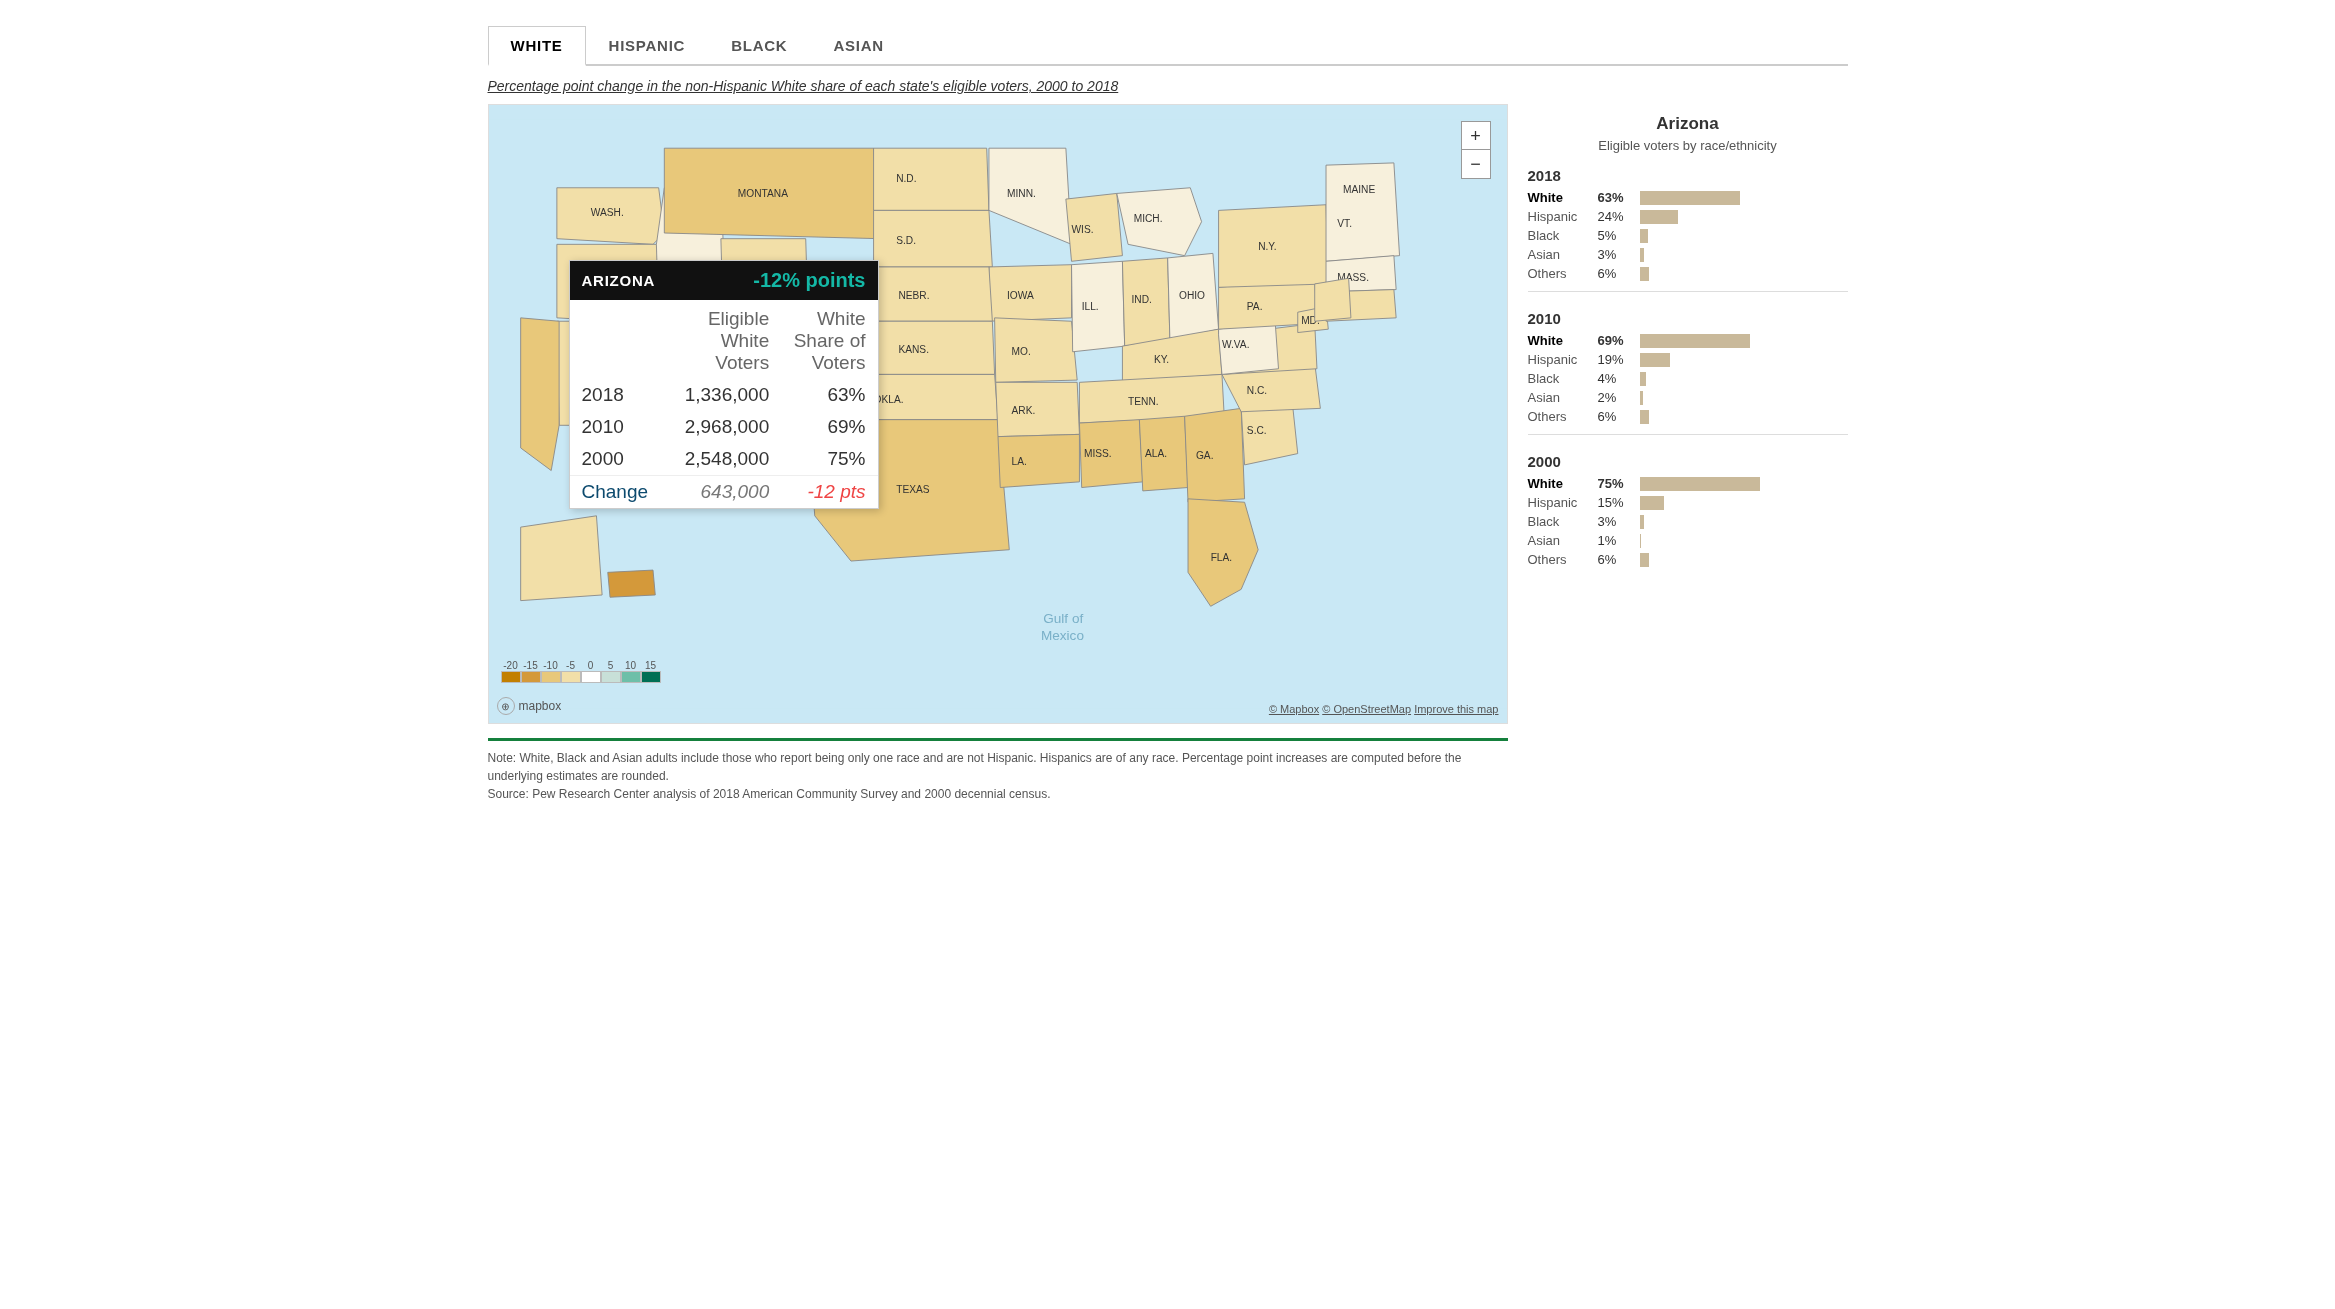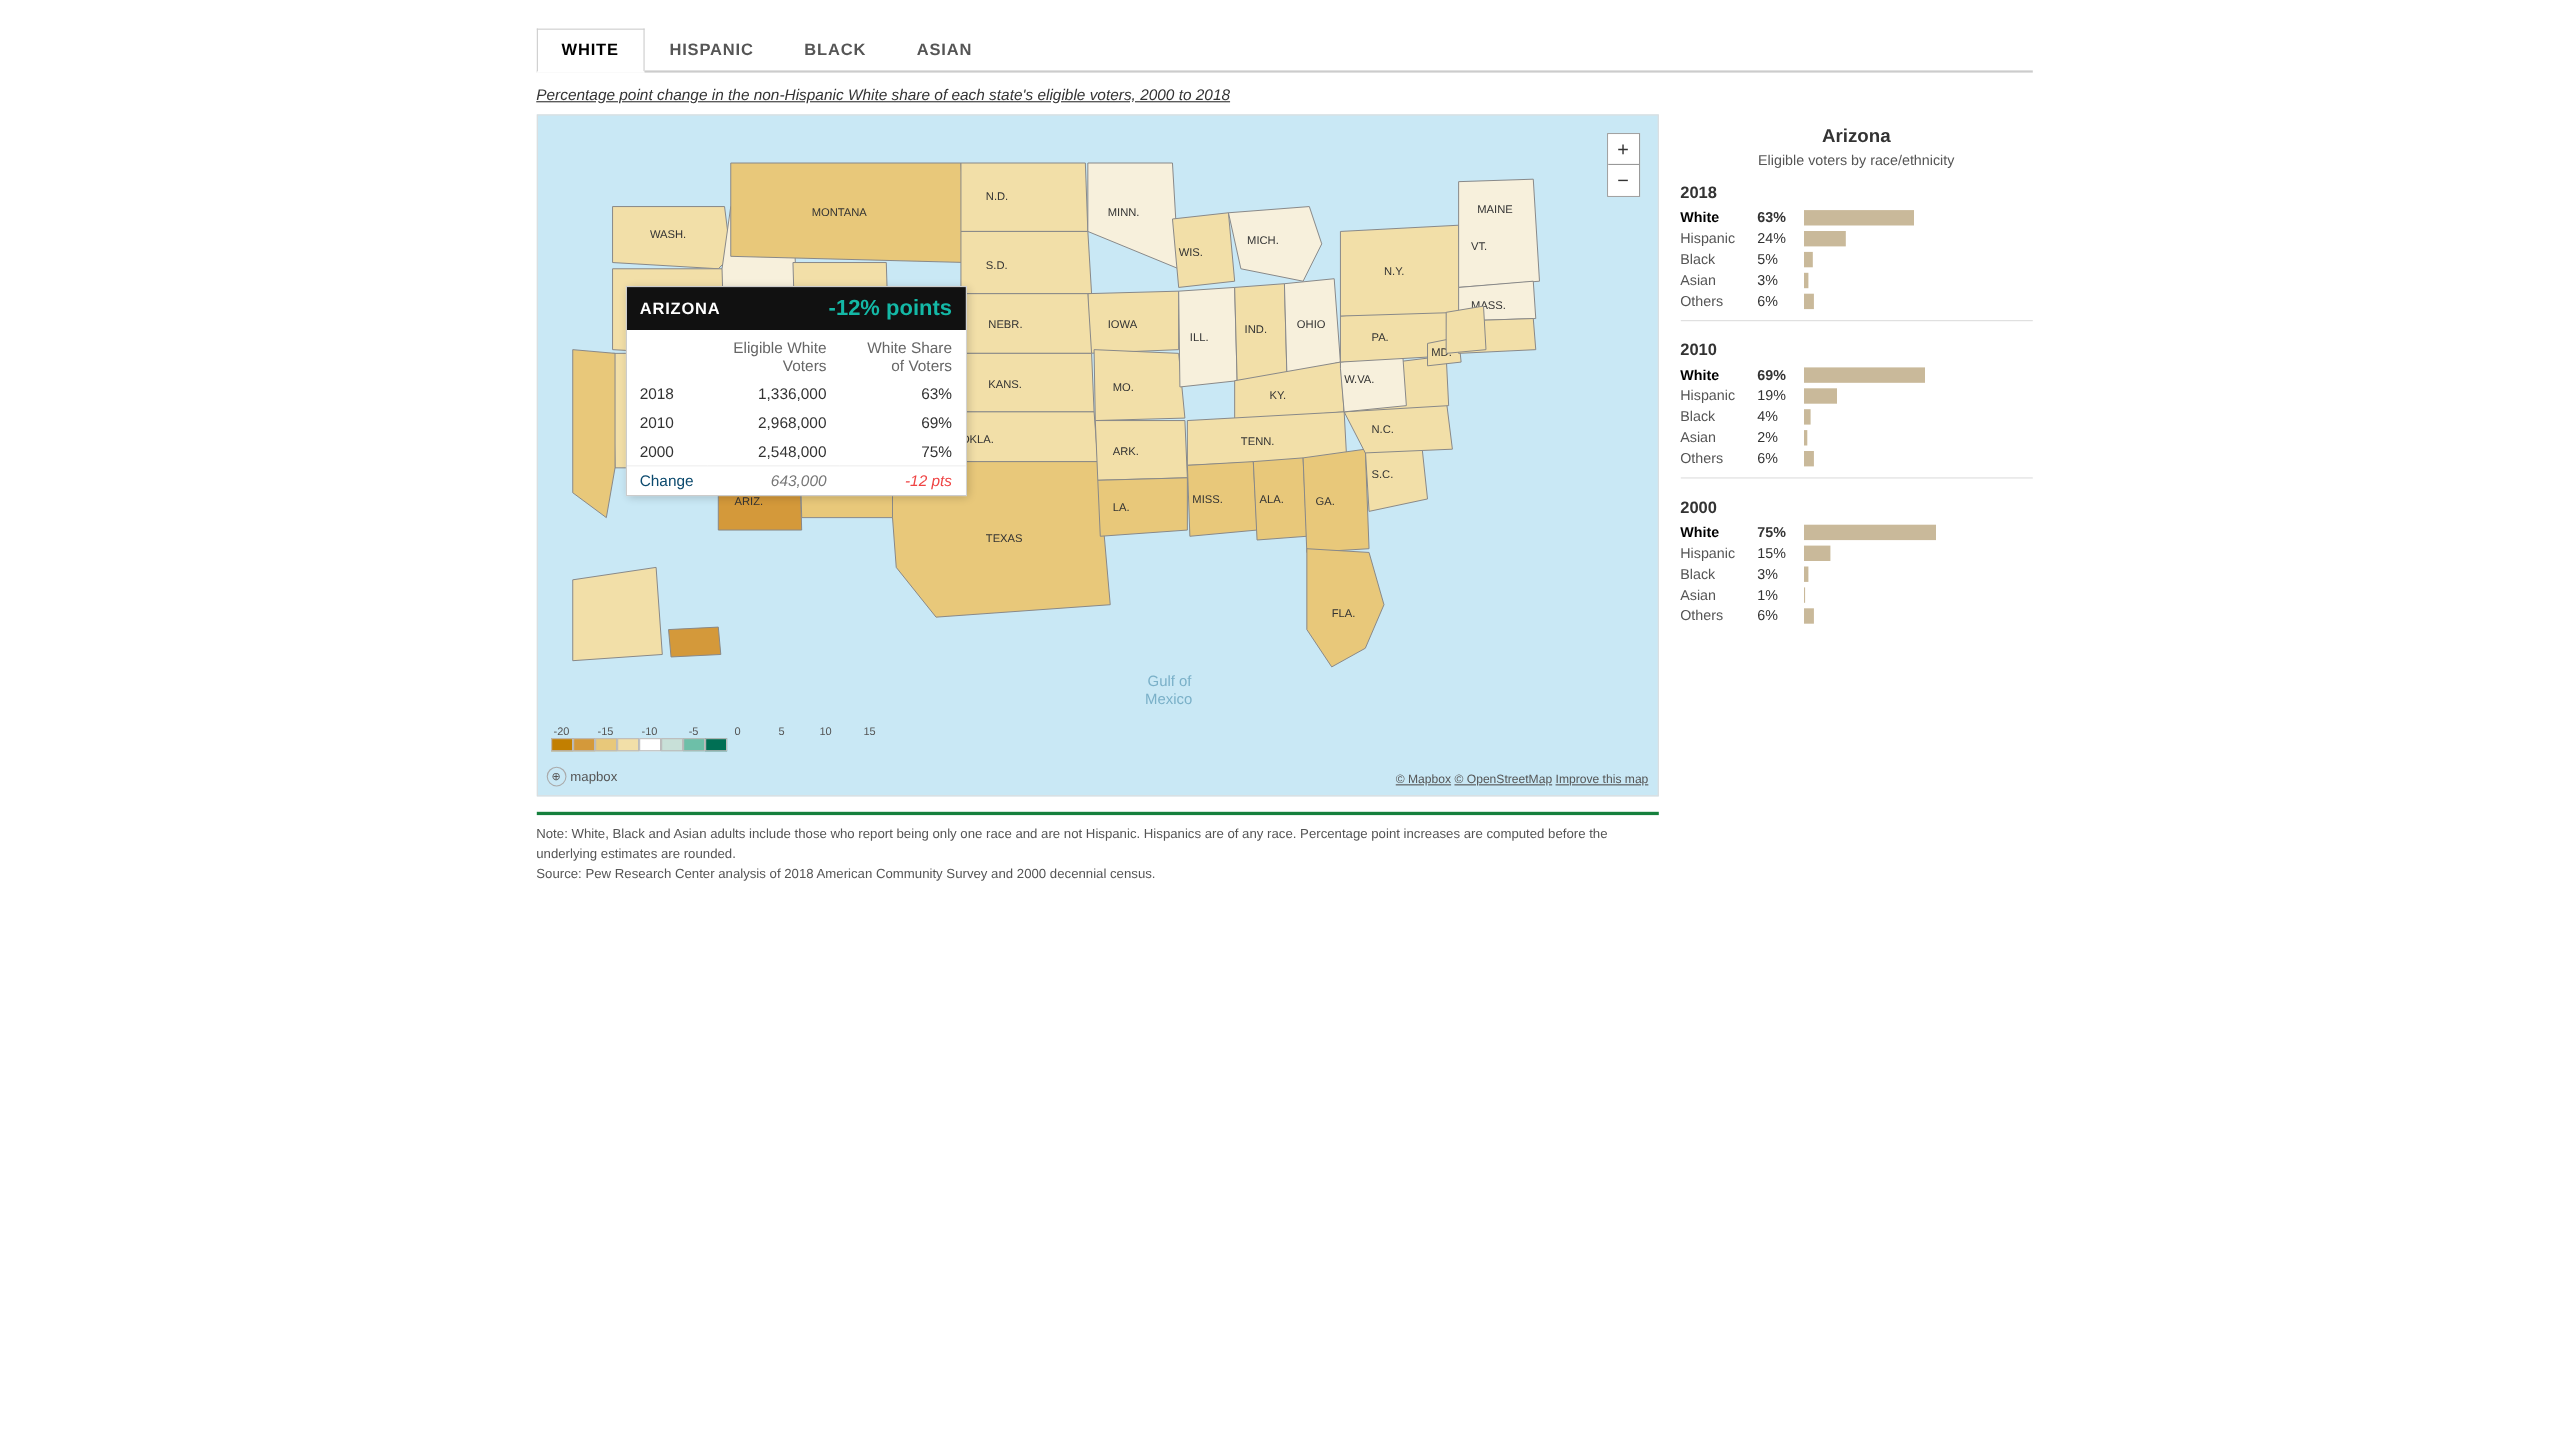--- a/index.html
+++ b/index.html
@@ -72,30 +72,30 @@
       background: #111;
       color: #fff;
       display: flex;
       justify-content: space-between;
       align-items: center;
       padding: 8px 12px;
     }
     .tooltip-state { font-weight: 700; font-size: 15px; letter-spacing: 0.05em; }
     .tooltip-change { font-weight: 700; font-size: 20px; color: #14b8a6; }
     .tooltip-table { width: 100%; border-collapse: collapse; background: white; }
-    .tooltip-table th, .tooltip-table td { padding: 5px 12px; text-align: right; font-size: 14px; }
+    .tooltip-table th, .tooltip-table td { padding: 5px 12px; text-align: right; font-size: 19px; }
     .tooltip-table th { color: #666; font-weight: normal; padding-top: 8px; }
     .tooltip-table td:first-child, .tooltip-table th:first-child { text-align: left; }
     .tooltip-table tr.change-row { border-top: 1px solid #eee; }
     .tooltip-table tr.change-row td { color: #777; font-style: italic; }
     .tooltip-table tr.change-row td:first-child { font-style: normal; color: #0c4a6e; }
     .legend-bar { display: flex; height: 12px; }
     .legend-segment { height: 12px; width: 20px; }
     .legend-wrapper { display: flex; flex-direction: column; }
-    .legend-tick-row { display: flex; gap: 20px; }
+    .legend-tick-row { display: flex; }
     .legend-tick { width: 20px; text-align: center; font-size: 10px; color: #555; }
 
     
     .map-attribution {
       position: absolute;
       bottom: 8px;
       right: 8px;
       font-size: 11px;
       color: #555;
     }

